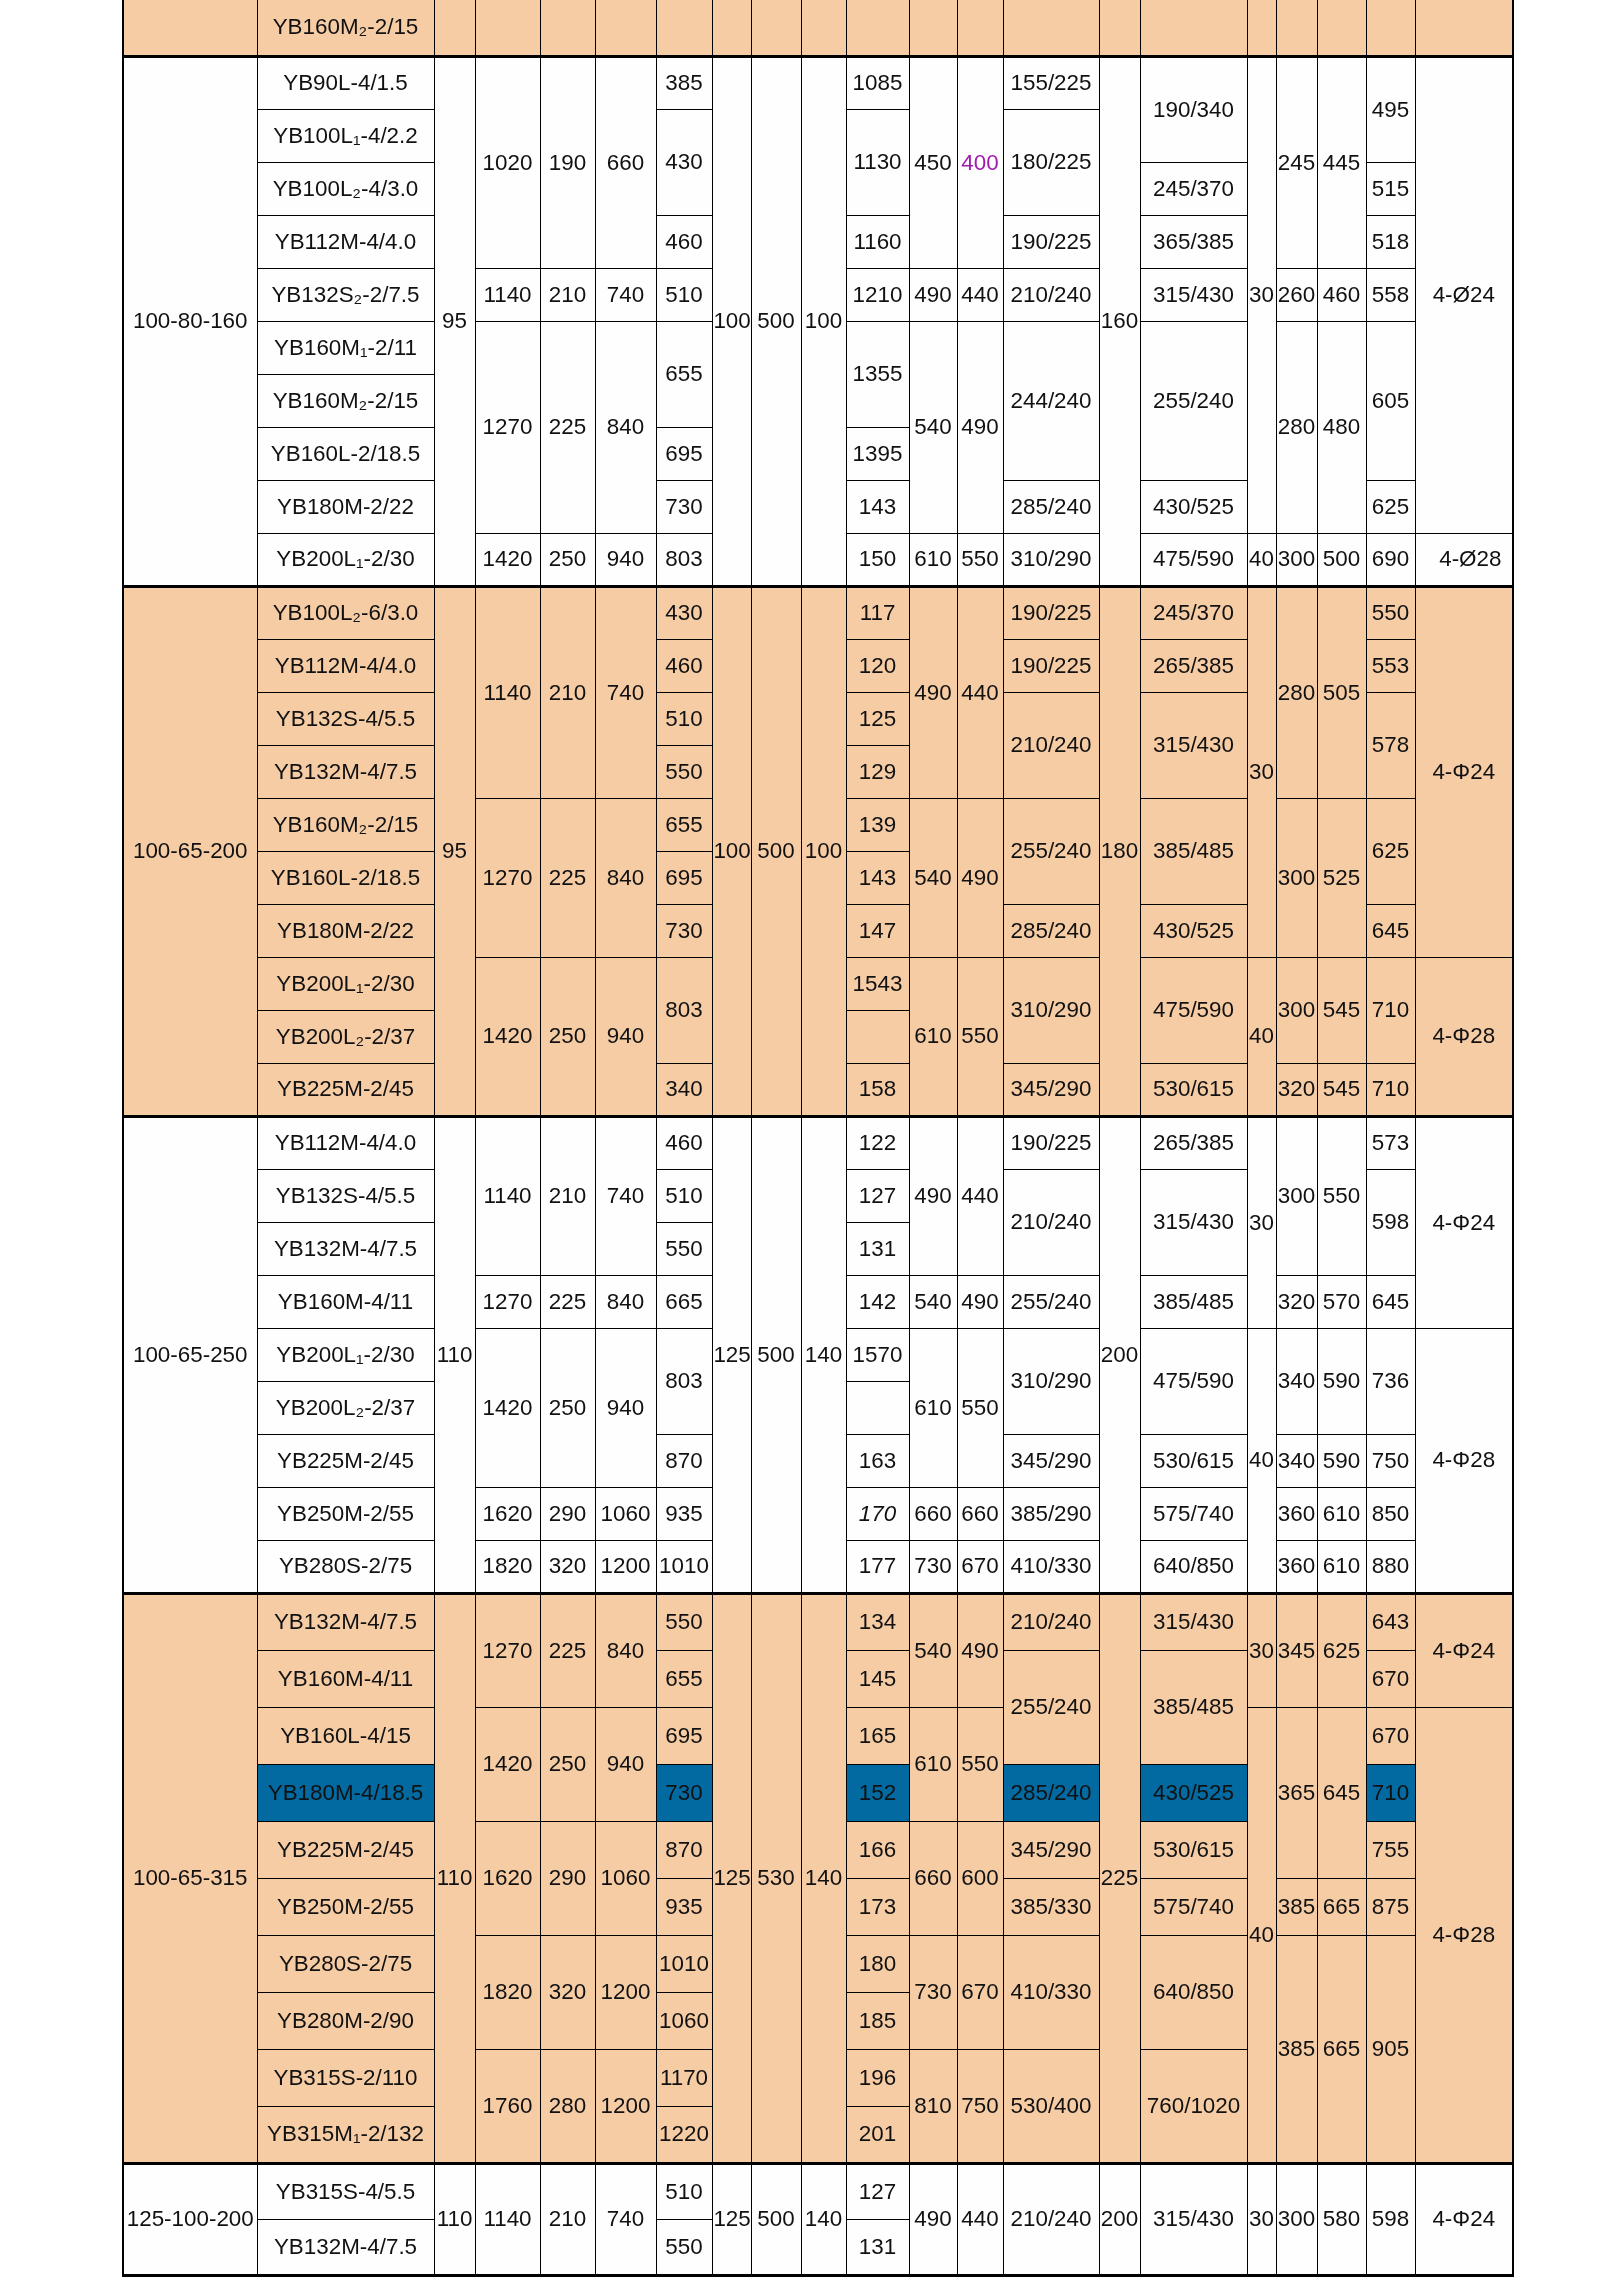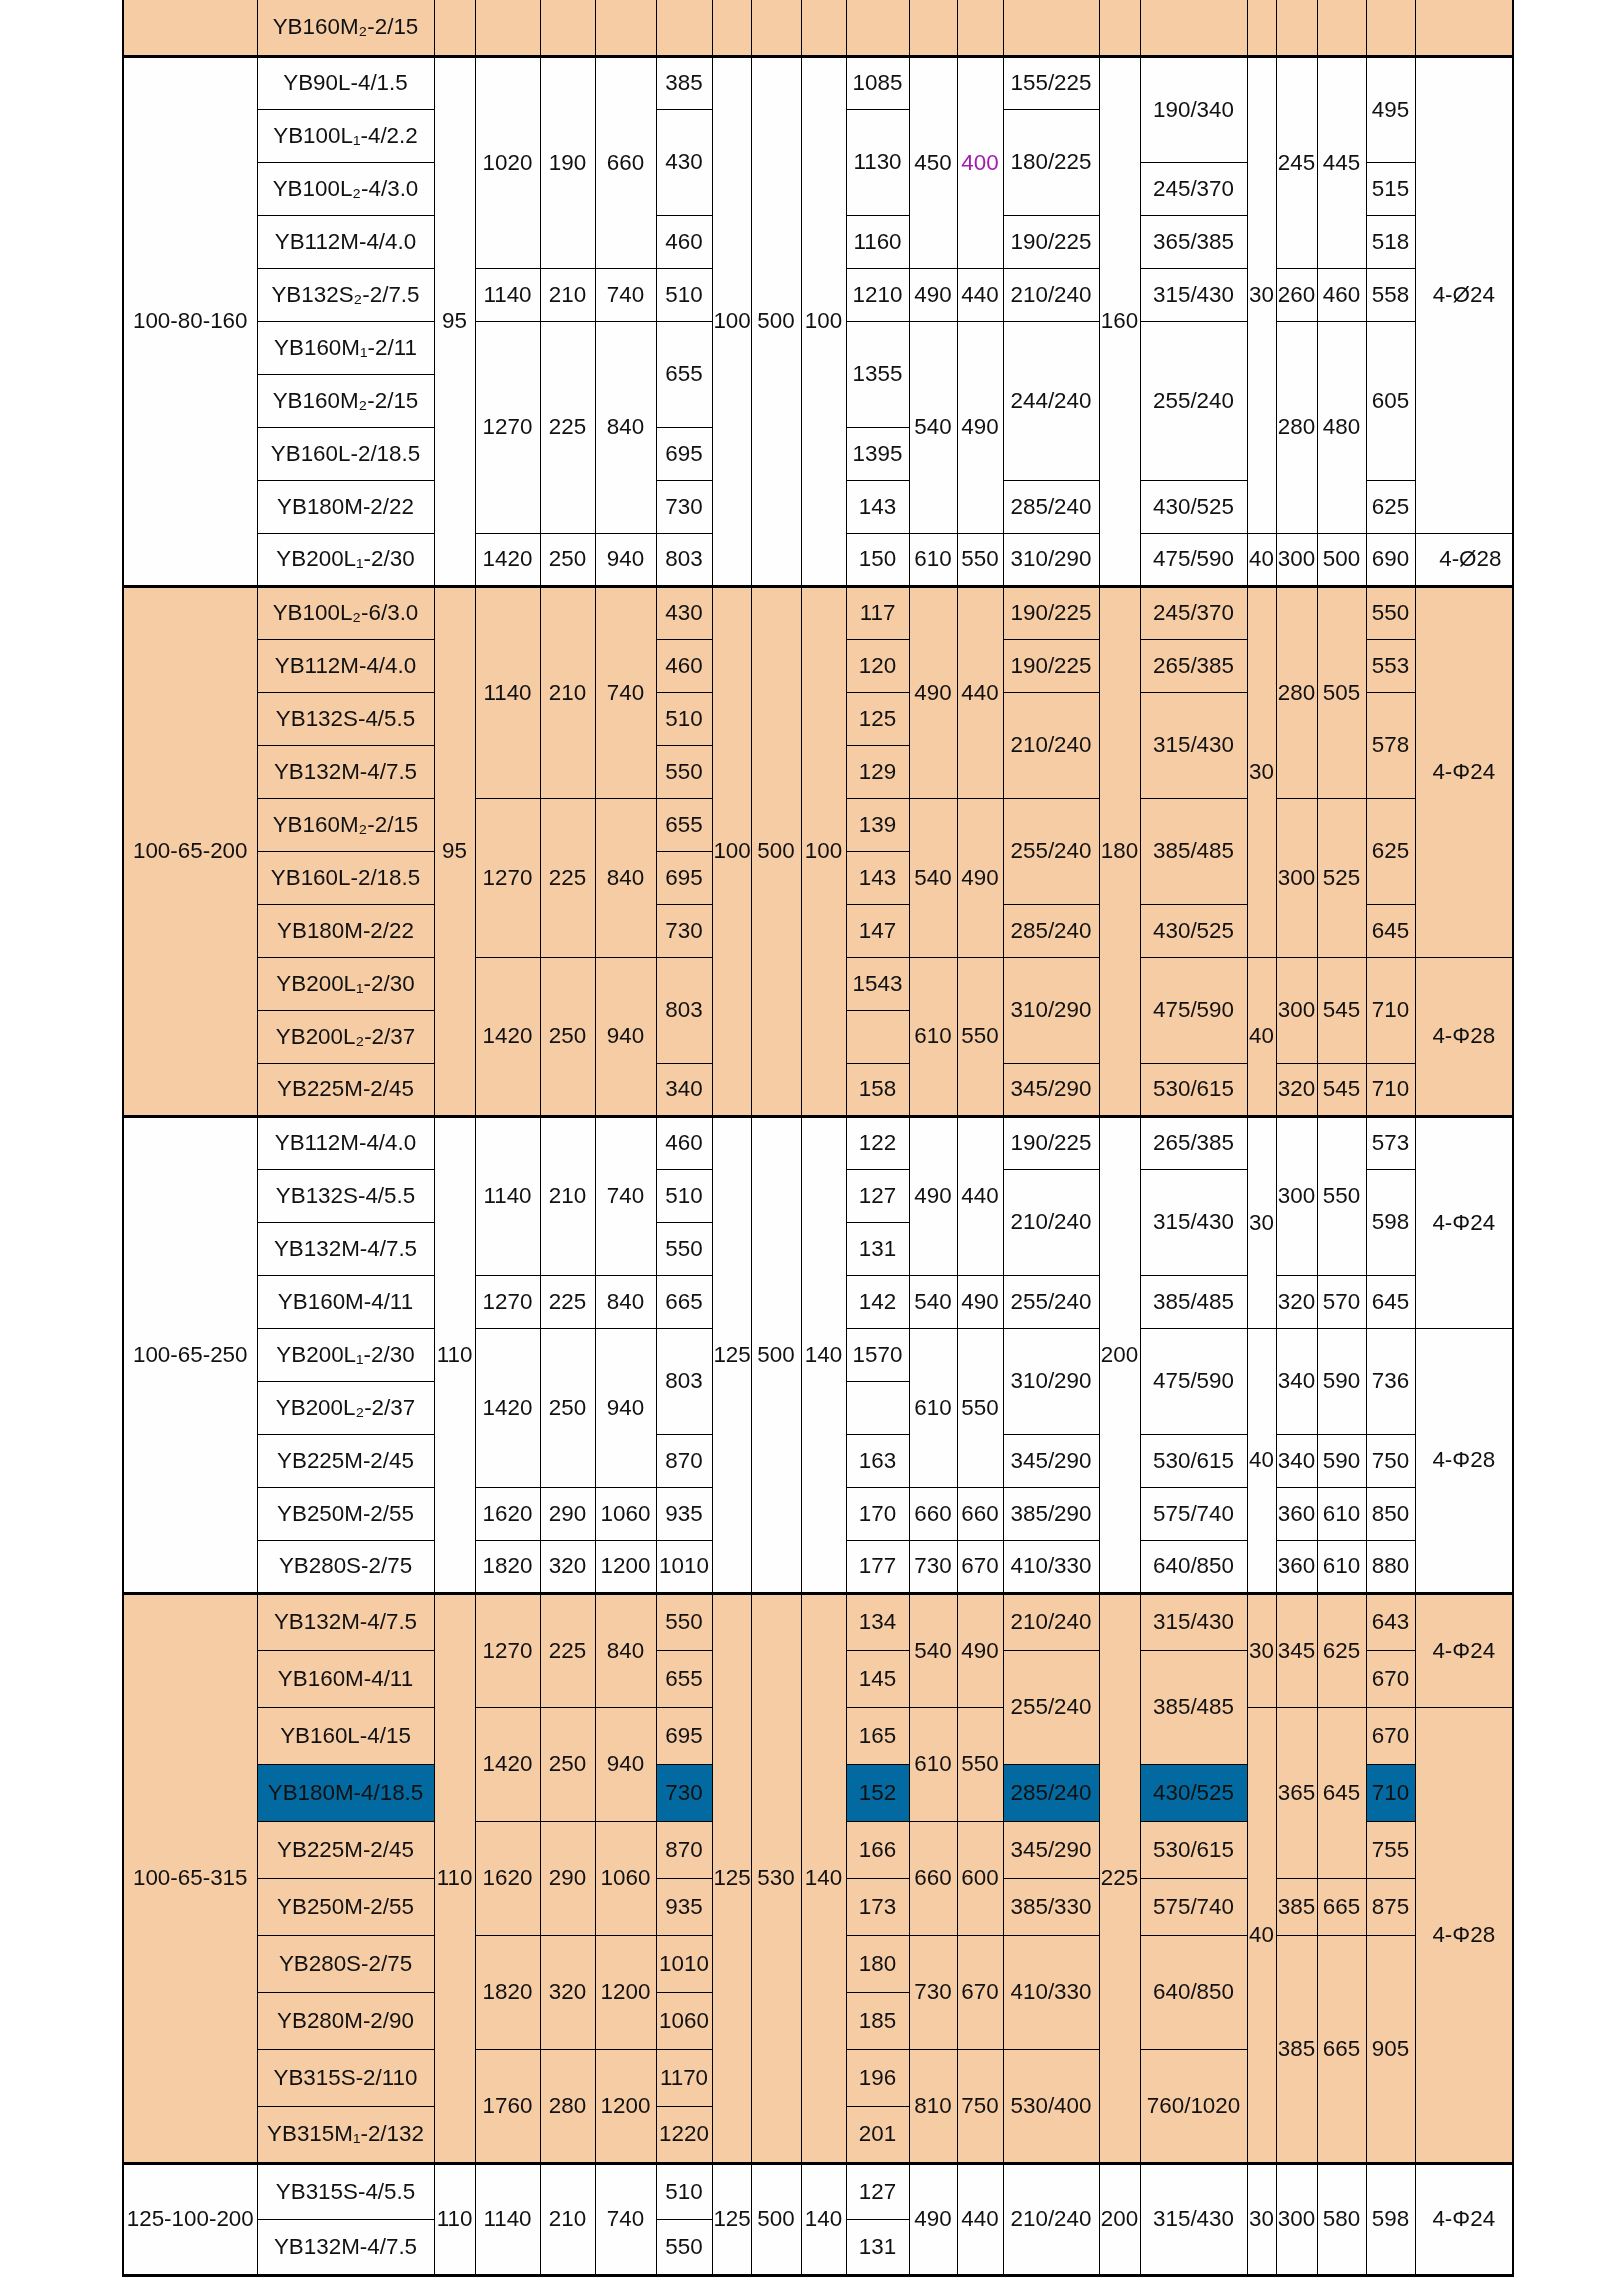--- a/index.html
+++ b/index.html
@@ -356,21 +356,21 @@
           <td style="color: rgb(17, 17, 17);">340</td>
           <td style="color: rgb(17, 17, 17);">590</td>
           <td style="color: rgb(17, 17, 17);">750</td>
         </tr>
         <tr style="height: 53px; background: rgb(254, 254, 254);">
           <td style="color: rgb(17, 17, 17);">YB250M-2/55</td>
           <td style="color: rgb(17, 17, 17);">1620</td>
           <td style="color: rgb(17, 17, 17);">290</td>
           <td style="color: rgb(17, 17, 17);">1060</td>
           <td style="color: rgb(17, 17, 17);">935</td>
-          <td style="color: rgb(17, 17, 17);">170</td>
+          <td style="color: rgb(17, 17, 17); font-style: italic;">170</td>
           <td style="color: rgb(17, 17, 17);">660</td>
           <td style="color: rgb(17, 17, 17);">660</td>
           <td style="color: rgb(17, 17, 17);">385/290</td>
           <td style="color: rgb(17, 17, 17);">575/740</td>
           <td style="color: rgb(17, 17, 17);">360</td>
           <td style="color: rgb(17, 17, 17);">610</td>
           <td style="color: rgb(17, 17, 17);">850</td>
         </tr>
         <tr style="height: 53px; background: rgb(254, 254, 254);">
           <td style="color: rgb(17, 17, 17);">YB280S-2/75</td>

